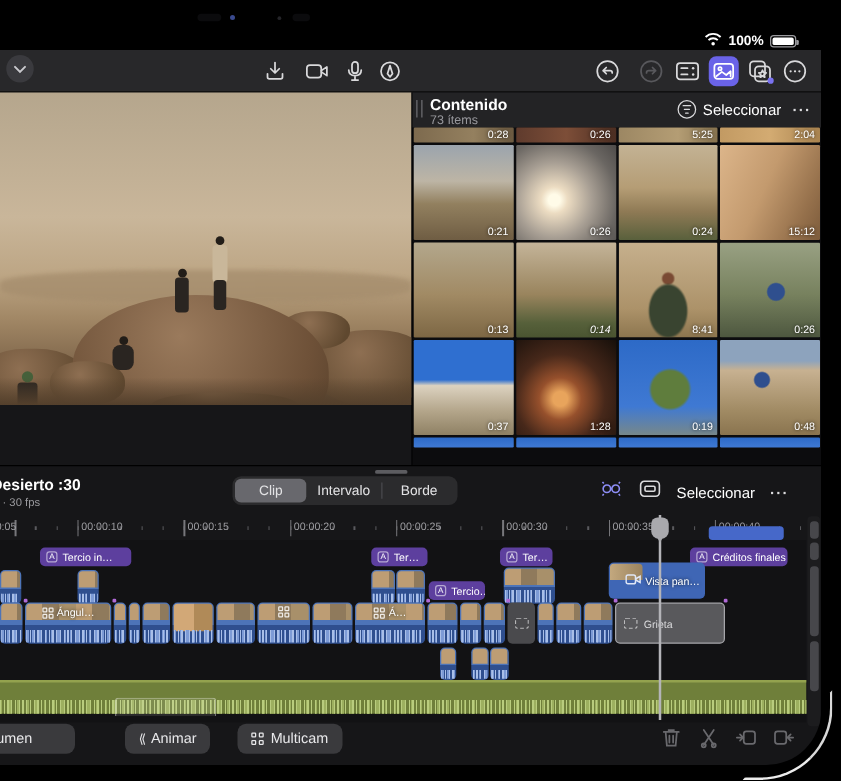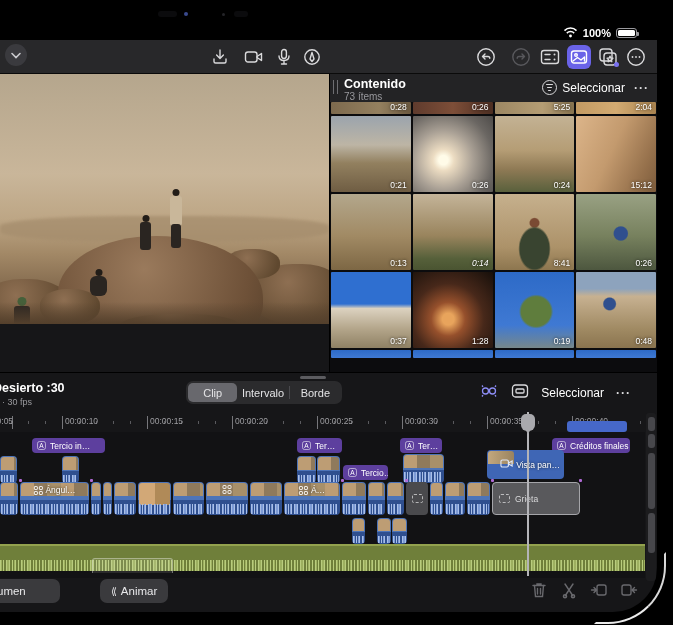--- a/index.html
+++ b/index.html
@@ -1,19 +1,19 @@
 <!DOCTYPE html>
 <html><head>
 <meta charset="utf-8">
 <style>
   html,body{margin:0;padding:0;background:#000;}
   *{box-sizing:border-box;}
   .stage{position:relative;width:673px;height:625px;background:#000;overflow:hidden;
          font-family:"Liberation Sans","DejaVu Sans",sans-serif;color:#e8e8ea;}
-  .abs{position:absolute;text-align:right;}
+  .abs{position:absolute;}
 
   
   .cam-pill{background:#0b0b0d;border-radius:4px;}
   .cam-dot{border-radius:50%;}
   .corner-arc{width:72px;height:72px;border:2.5px solid transparent;
     border-bottom-color:#ececec;border-right-color:#d9d9d9;
     border-radius:0 0 58px 0;filter:blur(.4px);}
   .screen{left:0;top:18px;width:657px;height:594px;background:#000;
     border-radius:0 14px 44px 0;overflow:hidden;}
 
@@ -93,21 +93,21 @@
         linear-gradient(180deg,#2d6ac7 0%,#3f79d3 70%,#77888a 100%);}
   .th16{background:radial-gradient(circle at 42% 42%,#2f4f8e 0 9%,rgba(0,0,0,0) 11%),
         linear-gradient(180deg,#8da3bd 0 22%,#c7b191 32%,#a08a63 75%,#8a744f 100%);}
   .thsl{background:linear-gradient(180deg,#2d6ac7,#3f79d3);}
 
   
   .tl{left:0;top:355px;width:657px;height:257px;background:#161618;}
   .tl-handle{left:300px;top:3px;width:26px;height:3px;border-radius:2px;background:#5c5c60;}
   .tl-title{left:-7px;top:8px;font-size:12.5px;font-weight:bold;color:#fff;white-space:nowrap;}
   .tl-meta{left:2px;top:24px;font-size:9px;color:#9a9a9e;}
-  .seg{left:186px;top:8px;width:156px;height:23px;background:#2b2b2d;border-radius:7px;display:flex;padding:2px;gap:1px;}
+  .seg{left:186px;top:8px;width:180px;height:23px;background:#2b2b2d;border-radius:7px;display:flex;padding:2px;gap:1px;}
   .seg .opt{flex:1;display:flex;align-items:center;justify-content:center;font-size:11px;color:#e3e3e5;border-radius:5px;}
   .seg .opt.sel{background:#68686d;}
   .seg .div{width:1px;background:#4a4a4e;margin:3px 0;}
   .tl-right{right:26px;top:10px;display:flex;align-items:center;gap:12px;}
   .jog svg{stroke:#8d8df5;fill:none;stroke-width:1.3;}
   .ovw svg{stroke:#d9d9db;fill:none;stroke-width:1.3;}
   .tl-sel{font-size:12px;color:#fff;}
 
   
   .ruler{left:0;top:39px;width:645px;height:20px;}
@@ -607,20 +607,29 @@
         <i style="top:100px;height:40px;"></i>
       </div>
 
       <div class="btn" style="left:-30px;width:90px;">
           <span>Volumen</span>
         </div>
       <div class="btn" style="left:100px;">
           <span class="anim-ic">⟨⟨</span>
           <span>Animar</span>
         </div>
+      <div class="btn" style="left:190px;">
+          <span class="mgrid">
+            <i></i>
+            <i></i>
+            <i></i>
+            <i></i>
+          </span>
+          <span>Multicam</span>
+        </div>
 
       <div class="dim-ic" style="left:528px;">
         <svg width="18" height="18" viewBox="0 0 18 18">
             <path d="M3 4.5 H15 M7 4.5 V3 H11 V4.5"></path>
             <path d="M4.5 4.5 L5.5 15.5 H12.5 L13.5 4.5"></path>
             <path d="M7.5 7.5 V13 M10.5 7.5 V13"></path>
           </svg>
       </div>
       <div class="dim-ic" style="left:558px;">
         <svg width="18" height="18" viewBox="0 0 18 18">

